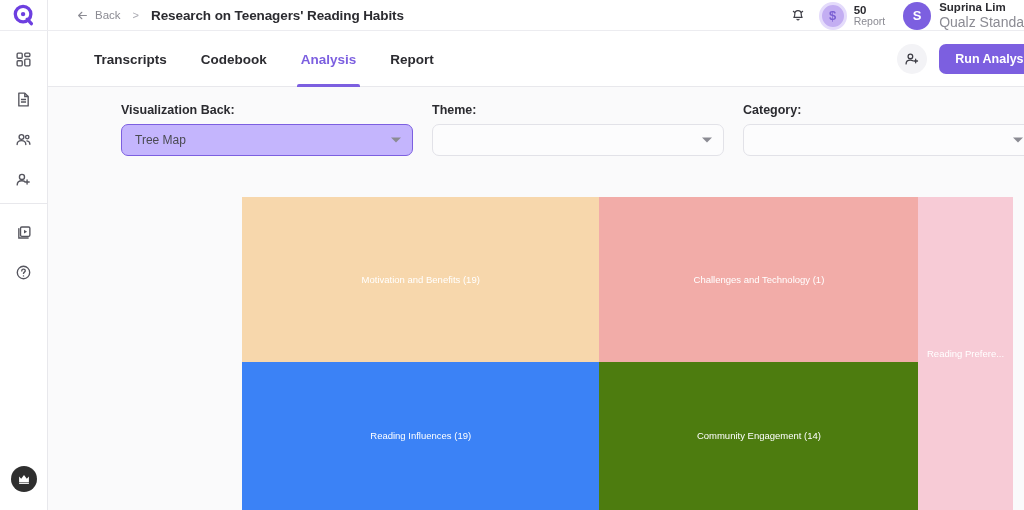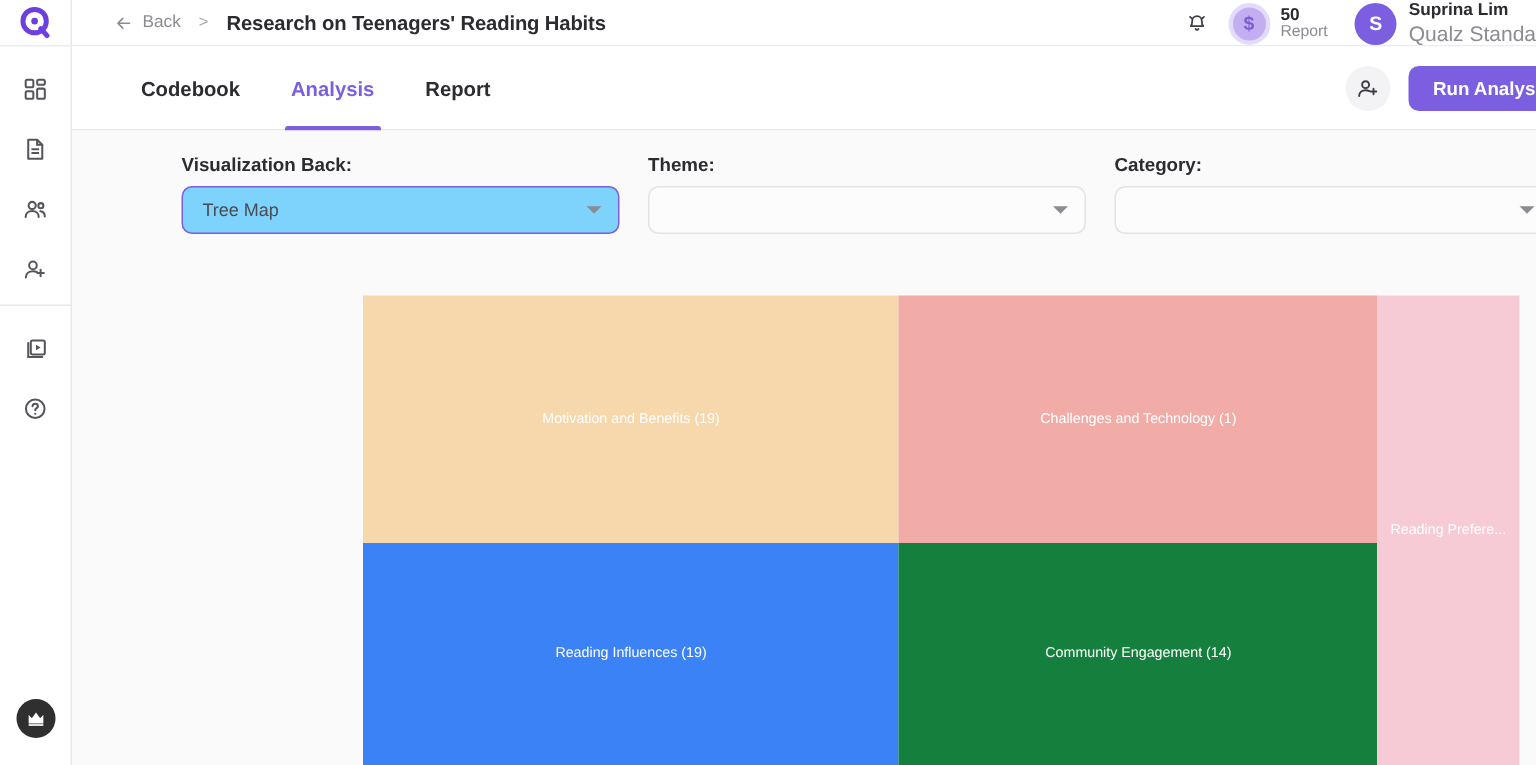--- a/index.html
+++ b/index.html
@@ -133,21 +133,21 @@
   .filter-label {
     font-size: 12.5px; font-weight: bold; color: #2b2b30;
     margin-bottom: 7px; display: block;
   }
   .select {
     height: 32px; border-radius: 7px;
     background: #fcfcfd; border: 1px solid #e2e2e8;
     display: flex; align-items: center; padding: 0 11px;
     position: relative; cursor: pointer;
   }
-  .select.focused { border: 1.5px solid #7c5fe0; background: #7dd3fc; padding-left: 13px; }
+  .select.focused { border: 1.5px solid #7c5fe0; background: #c4b5fd; padding-left: 13px; }
   .select-value { font-size: 12px; color: #4a4a52; }
   .caret {
     position: absolute; right: 11px; top: 50%; transform: translateY(-50%);
     width: 0; height: 0;
     border-left: 5px solid transparent; border-right: 5px solid transparent;
     border-top: 5.5px solid #8b8b93;
   }
 
   
   #treemap {
@@ -270,20 +270,21 @@
         <div class="user-text">
           <div class="user-name">Suprina Lim</div>
           <div class="user-plan">Qualz Standa</div>
         </div>
       </div>
     </div>
   </div>
 
   <div id="tabbar">
     <div class="tabs">
+      <div class="tab">Transcripts</div>
       <div class="tab">Codebook</div>
       <div class="tab active">Analysis</div>
       <div class="tab">Report</div>
     </div>
     <div class="tabbar-right">
       <div class="invite-btn">
         <svg width="16" height="16" viewBox="0 0 20 20" fill="none" stroke="#3d3d45" stroke-width="1.6">
           <circle cx="8" cy="6.8" r="2.9"></circle>
           <path d="M2.6 16.2c0-3 2.4-4.8 5.4-4.8 1.1 0 2.2.3 3.1.8" stroke-linecap="round"></path>
           <path d="M14.6 10.2v4.6M12.3 12.5h4.6" stroke-linecap="round"></path>
@@ -324,21 +325,21 @@
     <div id="treemap">
         <div class="tile" style="left: 0%; top: 0%; width: 49.3%; height: 52.7%; background: rgb(247, 215, 172);">
           <div class="tile-label">Motivation and Benefits (19)</div>
         </div>
         <div class="tile" style="left: 49.3%; top: 0%; width: 44%; height: 52.7%; background: rgb(242, 172, 168);">
           <div class="tile-label">Challenges and Technology (1)</div>
         </div>
         <div class="tile" style="left: 0%; top: 52.7%; width: 49.3%; height: 47.3%; background: #3b82f6;">
           <div class="tile-label">Reading Influences (19)</div>
         </div>
-        <div class="tile" style="left: 49.3%; top: 52.7%; width: 44%; height: 47.3%; background: #15803d;">
+        <div class="tile" style="left: 49.3%; top: 52.7%; width: 44%; height: 47.3%; background: #4d7c0f;">
           <div class="tile-label">Community Engagement (14)</div>
         </div>
         <div class="tile tile-narrow" style="left: 93.3%; top: 0%; width: 13%; height: 100%; background: rgb(247, 203, 214);">
           <div class="tile-label">Reading Prefere...</div>
         </div>
       </div>
   </div>
 </div>
 
 </body></html>

